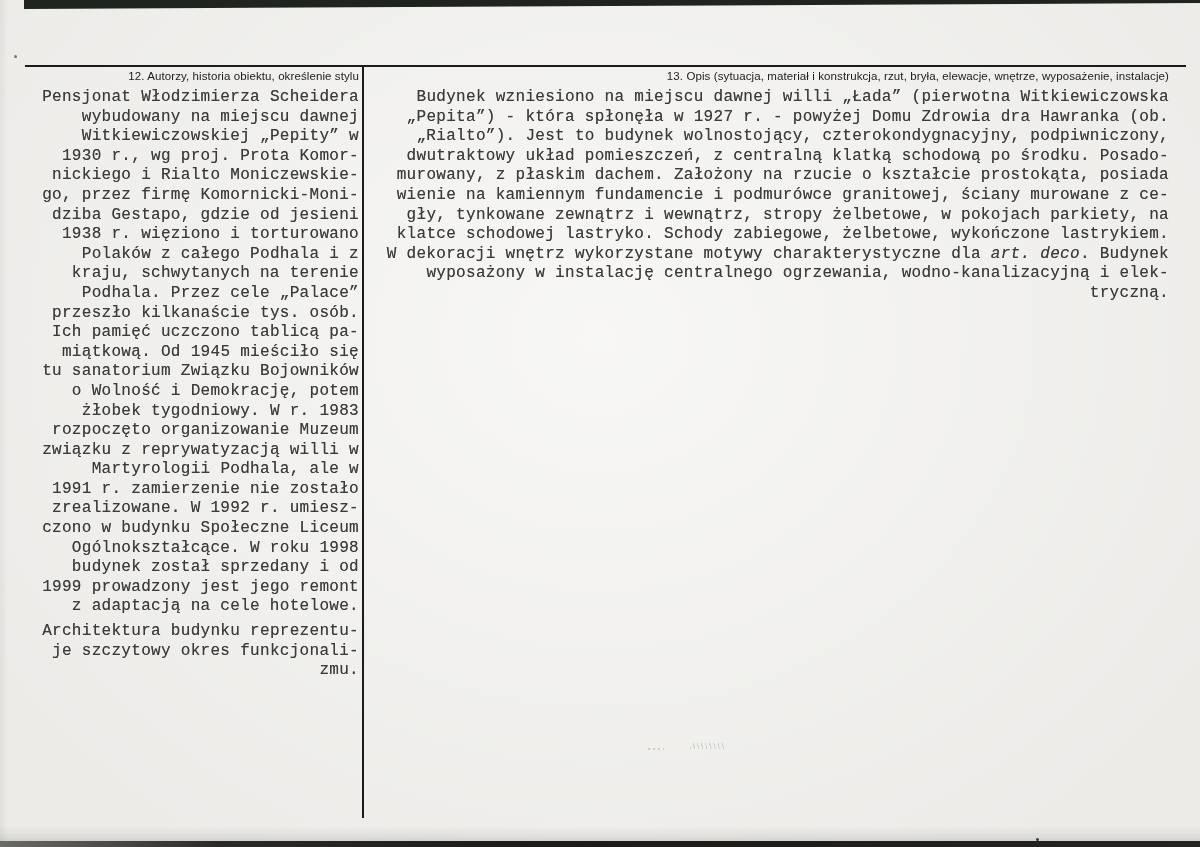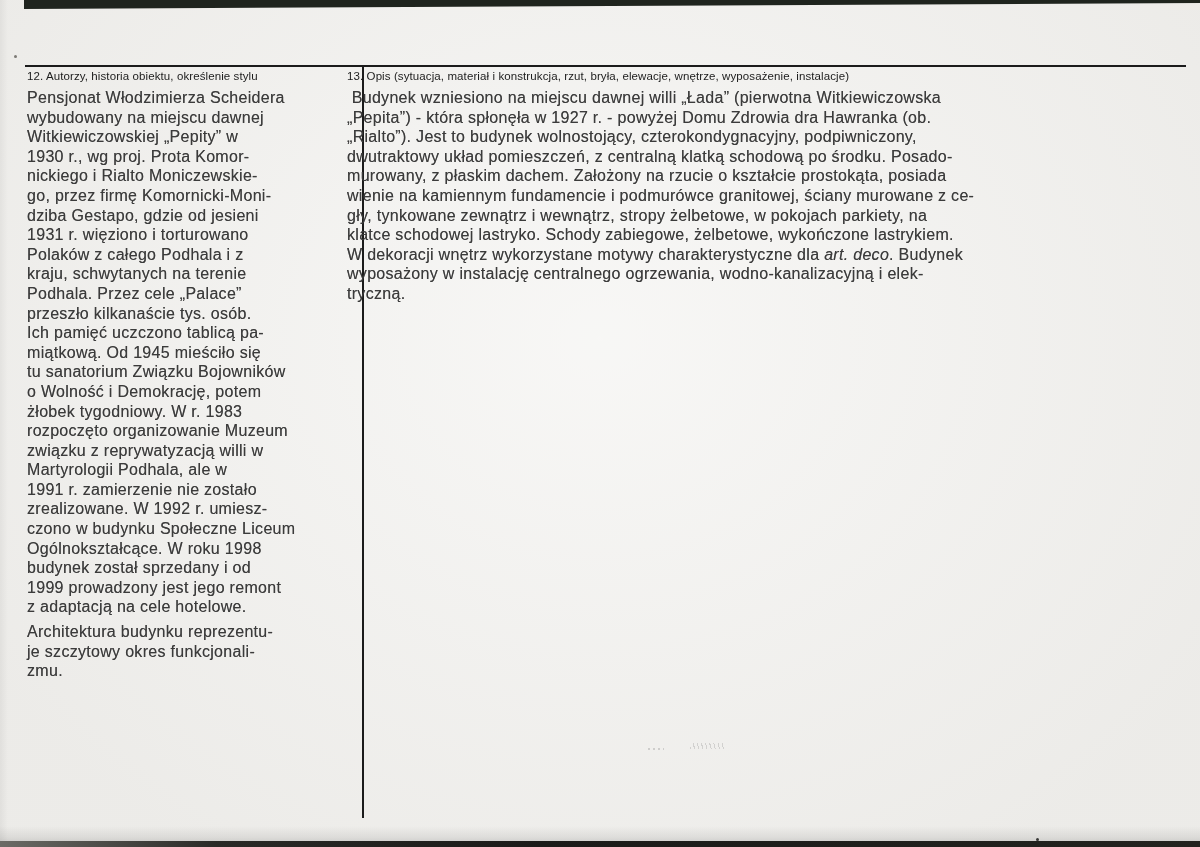--- a/index.html
+++ b/index.html
@@ -32,31 +32,31 @@
   
   .rule-h {
     position:absolute; left:25px; top:65px; width:1161px; height:2px;
     background:#1b1b1b;
   }
   .rule-v {
     position:absolute; left:362px; top:65px; width:2px; height:753px;
     background:#1b1b1b;
   }
   
-  .field-col { position:absolute; top:69px; }
+  .field-col { position:absolute; top:69px;text-align:right; }
   .col-12 { left:27px;  width:332px; }
   .col-13 { left:347px; width:822px; }
   .field-label {
     font-family:"Liberation Sans", sans-serif;
     font-size:11.5px; line-height:14px; color:#1c1c1c;
     letter-spacing:0.1px; white-space:pre; margin-bottom:5px;
   }
   .typed-text { margin-top:0; }
   .tline {
-    font-family:Liberation Sans, sans-serif;
+    font-family:Liberation Mono, monospace;
     font-size:16px; line-height:19.6px;
     letter-spacing:0.3px;
     color:#3b3b3b; white-space:pre;
     text-shadow:0 0 0.4px rgba(40,40,40,0.55);
   }
   .tline .italic { font-style:italic; }
   .tline.para-break { margin-top:5px; }
   
   .speck { position:absolute; background:#55534e; border-radius:50%; }
   .speck-a { left:14px;  top:55px;  width:3px; height:3px; opacity:0.75; }
@@ -80,21 +80,21 @@
   <div class="field-col col-12">
     <div class="field-label">12. Autorzy, historia obiektu, określenie stylu</div>
     <div class="typed-text">
         <div class="tline"><span>Pensjonat Włodzimierza Scheidera</span></div>
         <div class="tline"><span>wybudowany na miejscu dawnej</span></div>
         <div class="tline"><span>Witkiewiczowskiej „Pepity” w</span></div>
         <div class="tline"><span>1930 r., wg proj. Prota Komor-</span></div>
         <div class="tline"><span>nickiego i Rialto Moniczewskie-</span></div>
         <div class="tline"><span>go, przez firmę Komornicki-Moni-</span></div>
         <div class="tline"><span>dziba Gestapo, gdzie od jesieni</span></div>
-        <div class="tline"><span>1931 r. więziono i torturowano</span></div>
+        <div class="tline"><span>1938 r. więziono i torturowano</span></div>
         <div class="tline"><span>Polaków z całego Podhala i z</span></div>
         <div class="tline"><span>kraju, schwytanych na terenie</span></div>
         <div class="tline"><span>Podhala. Przez cele „Palace”</span></div>
         <div class="tline"><span>przeszło kilkanaście tys. osób.</span></div>
         <div class="tline"><span>Ich pamięć uczczono tablicą pa-</span></div>
         <div class="tline"><span>miątkową. Od 1945 mieściło się</span></div>
         <div class="tline"><span>tu sanatorium Związku Bojowników</span></div>
         <div class="tline"><span>o Wolność i Demokrację, potem</span></div>
         <div class="tline"><span>żłobek tygodniowy. W r. 1983</span></div>
         <div class="tline"><span>rozpoczęto organizowanie Muzeum</span></div>

